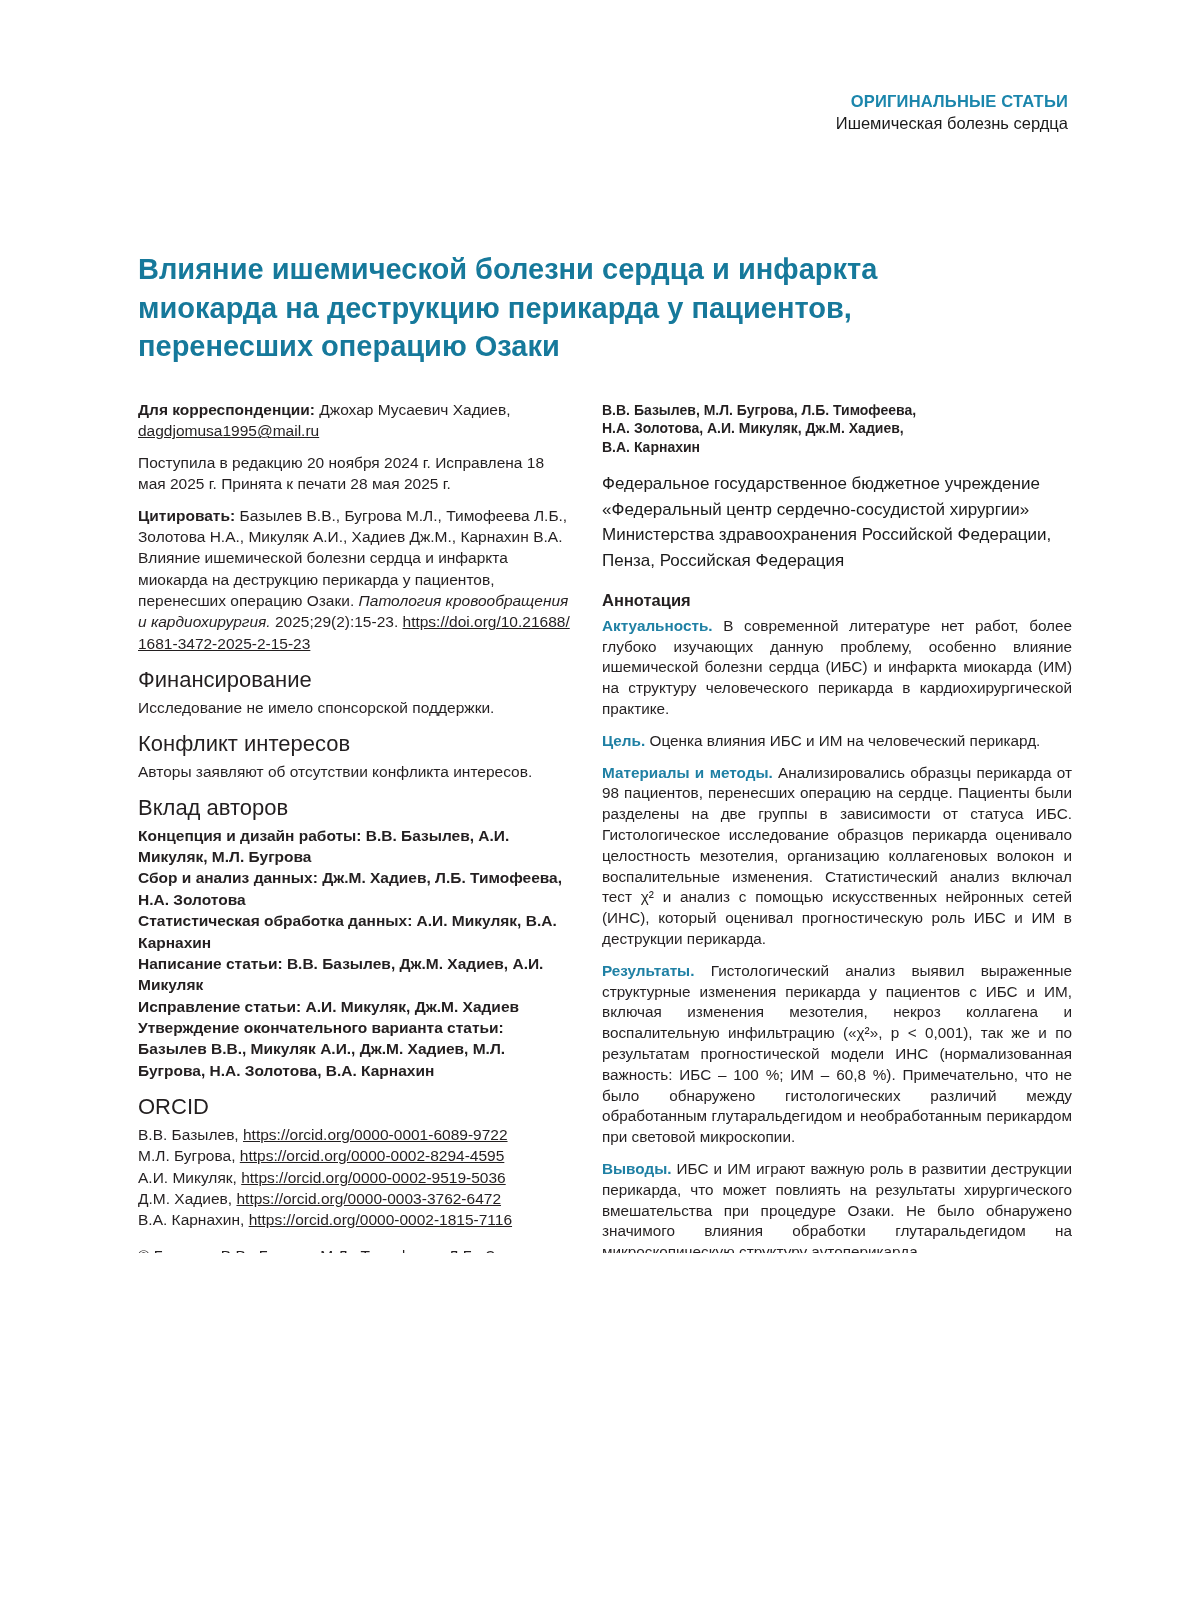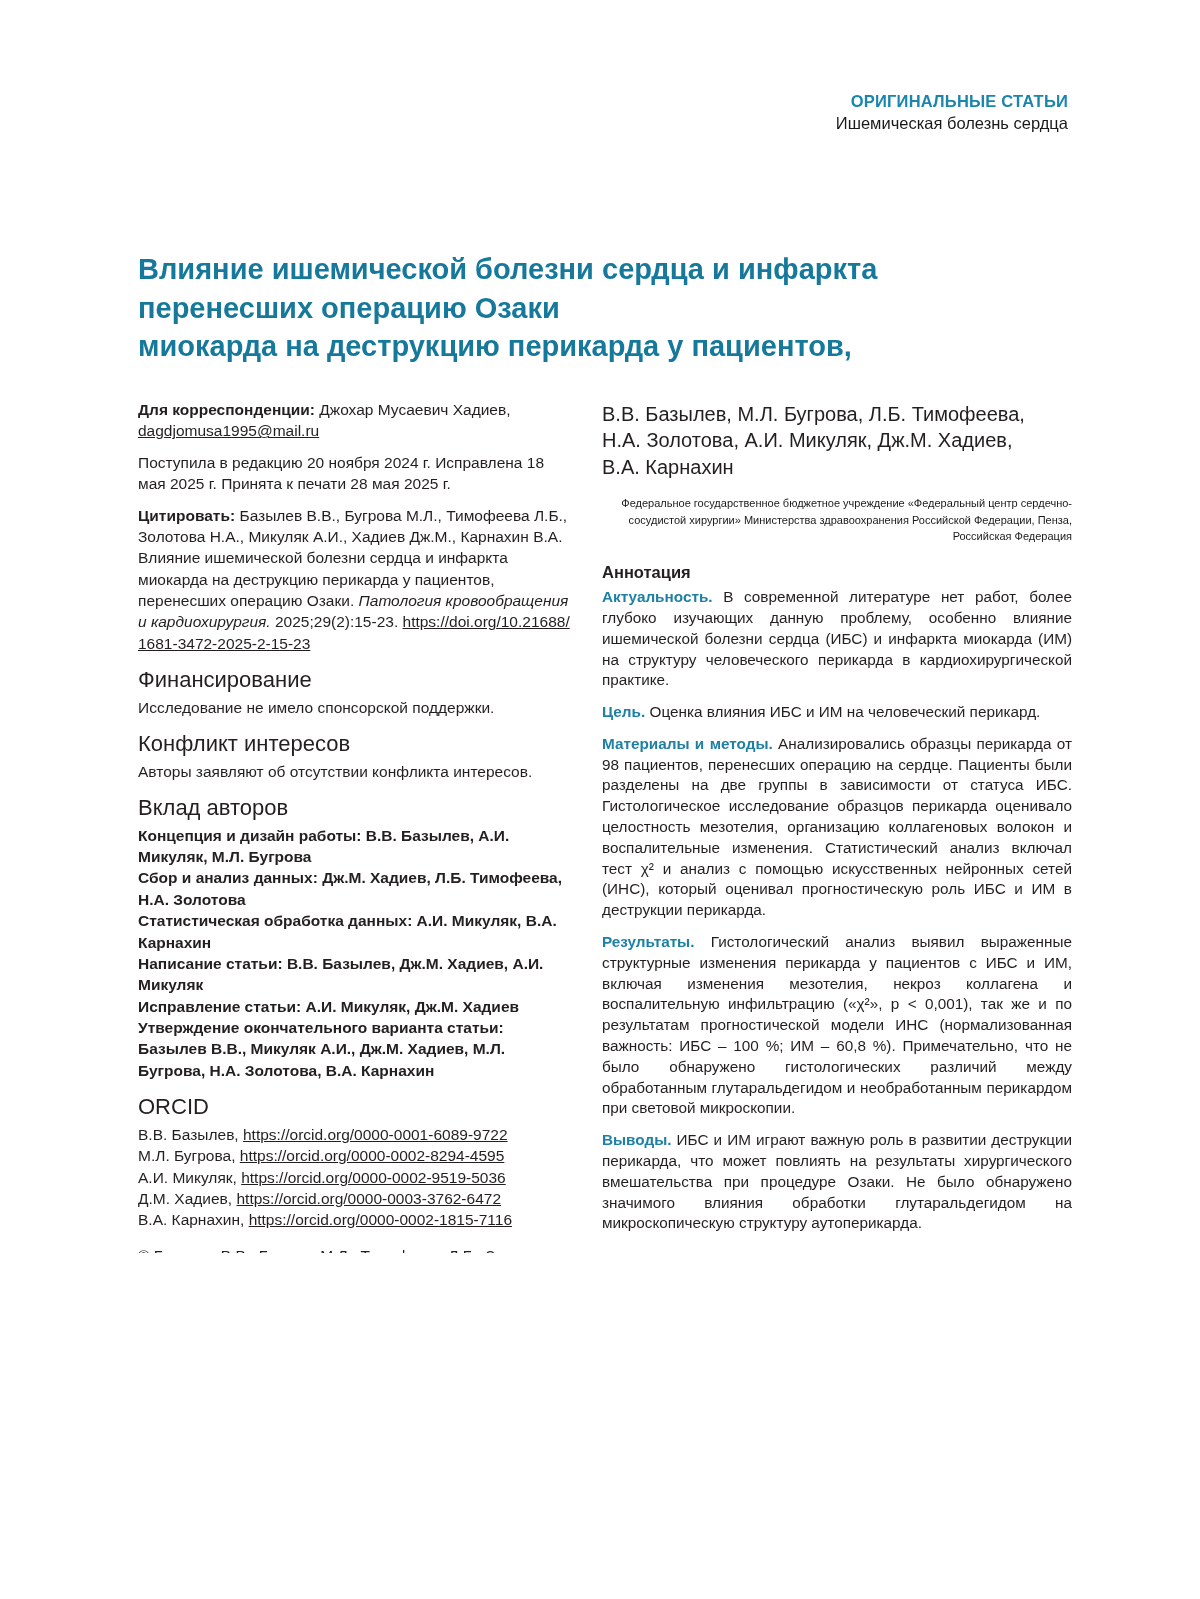--- a/index.html
+++ b/index.html
@@ -75,31 +75,30 @@
   .contrib { margin-bottom:10px;font-weight:bold; }
   .orcid-row { margin:0; }
   .orcid-list { margin-bottom:10px; }
   .copyright { margin-top:14px !important; }
 
   
   .cc-badge { margin-top:30px; display:block; cursor:pointer; }
 
   
   .authors {
-    font-weight:normal;
-    font-size:20px;
+    font-weight:bold;
+    font-size:14px;
     line-height:1.32;
     margin:2px 0 15px 0;
   }
   .affiliation {
-    font-size:11px;
+    font-size:17px;
     line-height:1.5;
     color:#1a1a1a;
     margin-bottom:16px;
-    text-align:right;
   }
   .abs-title {
     font-size:16.5px;
     font-weight:bold;
     margin:0 0 4px 0;
   }
   .abs-para {
     text-align:justify;
     margin:0 0 11px 0;
   }
@@ -120,22 +119,22 @@
 
 <div class="page">
 
   <div class="runhead">
     <div class="section">ОРИГИНАЛЬНЫЕ СТАТЬИ</div>
     <div class="subsection">Ишемическая болезнь сердца</div>
   </div>
 
   <h1 class="title">
     <span class="tline">Влияние ишемической болезни сердца и инфаркта</span>
+    <span class="tline">миокарда на деструкцию перикарда у пациентов,</span>
     <span class="tline">перенесших операцию Озаки</span>
-    <span class="tline">миокарда на деструкцию перикарда у пациентов,</span>
   </h1>
 
   <div class="columns">
 
     <div class="col-left">
 
       <p>
         <strong>Для корреспонденции:</strong>
         <span>Джохар Мусаевич Хадиев,</span>
         <a class="link block">dagdjomusa1995@mail.ru</a>

